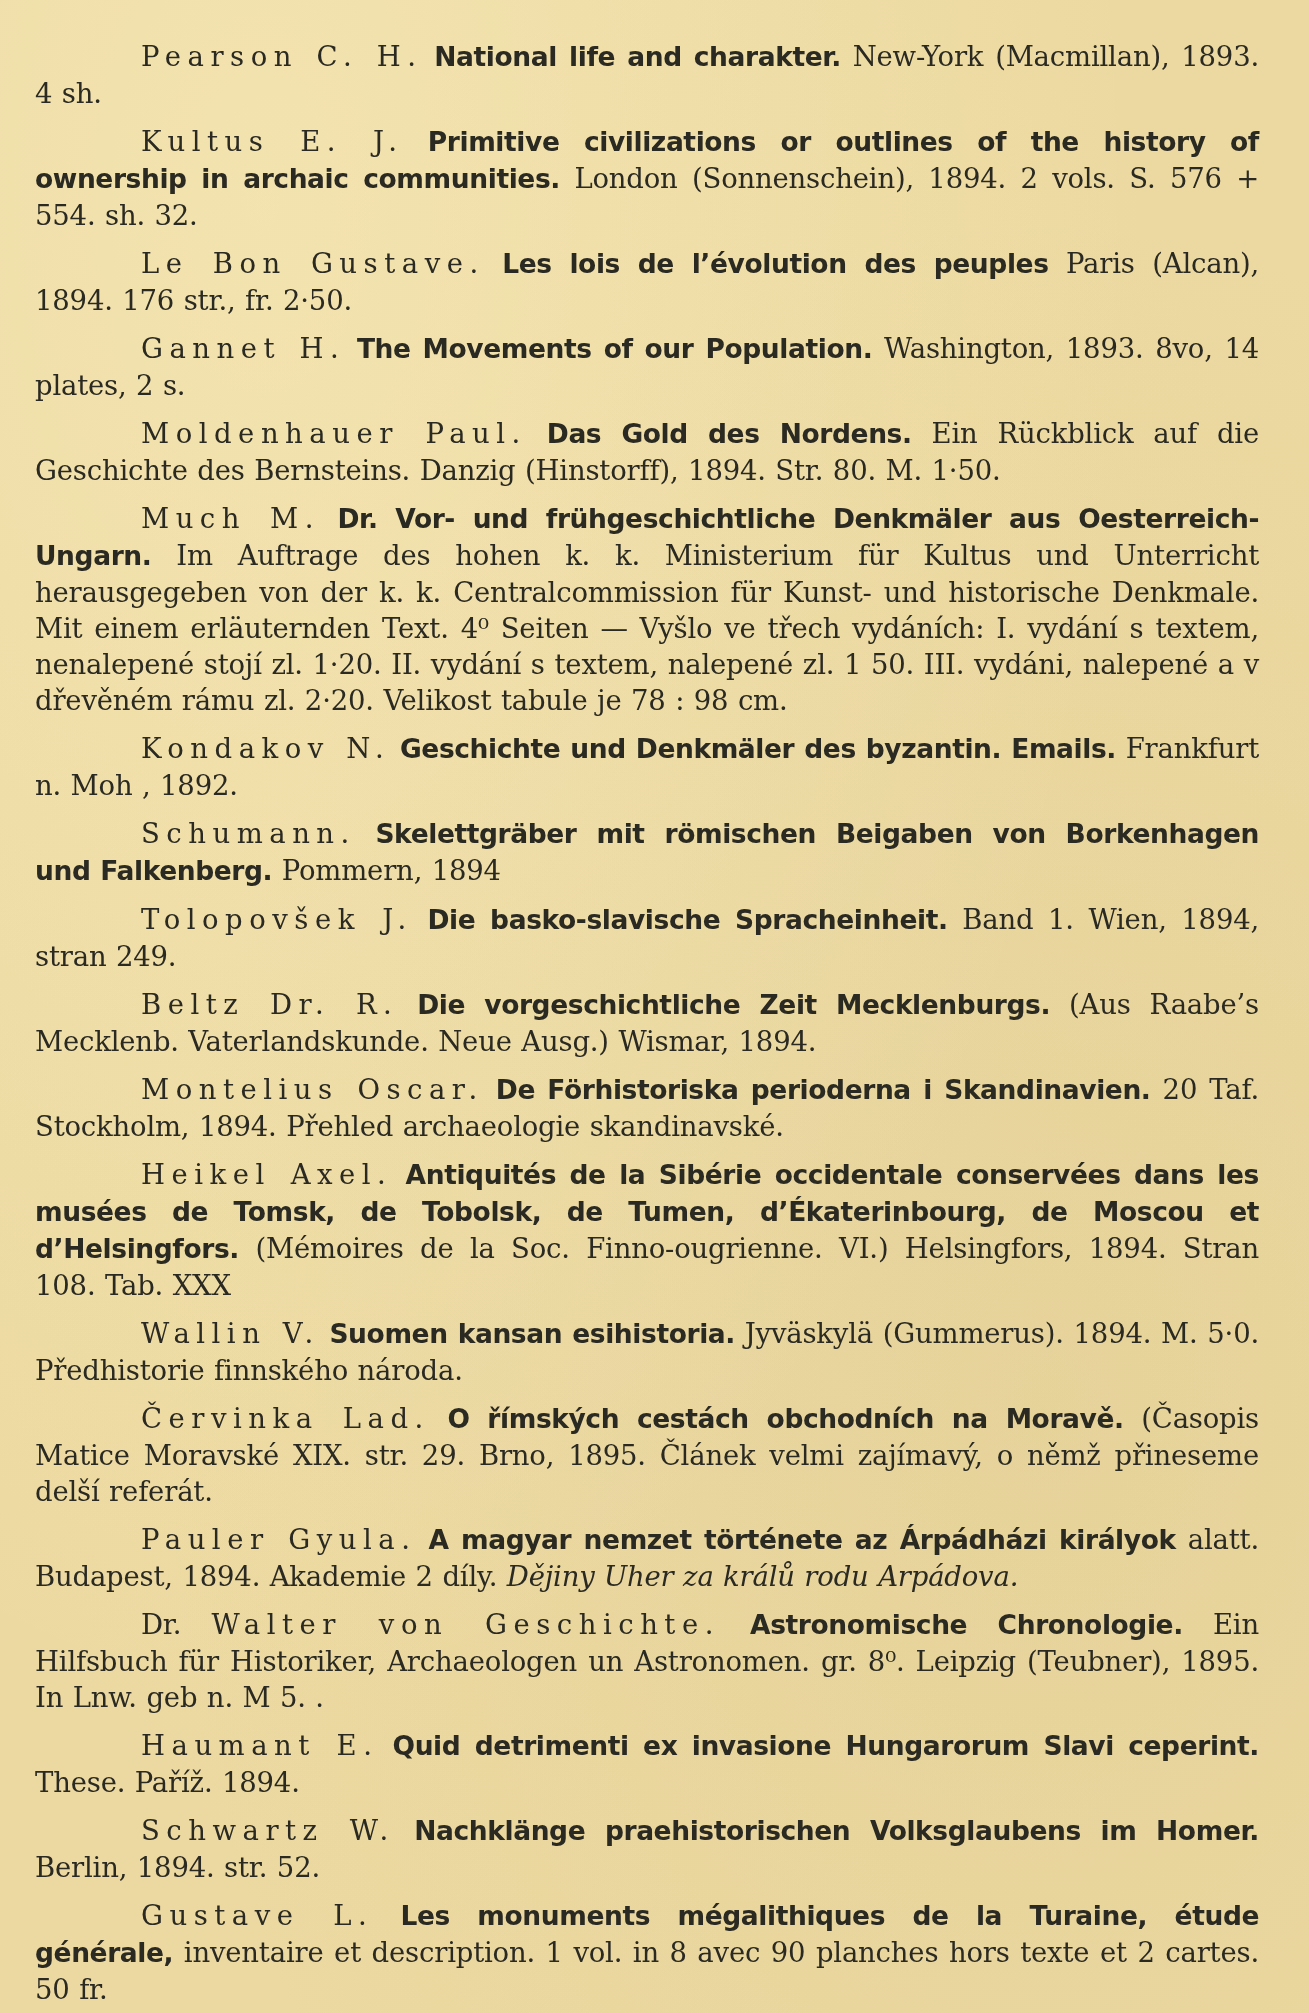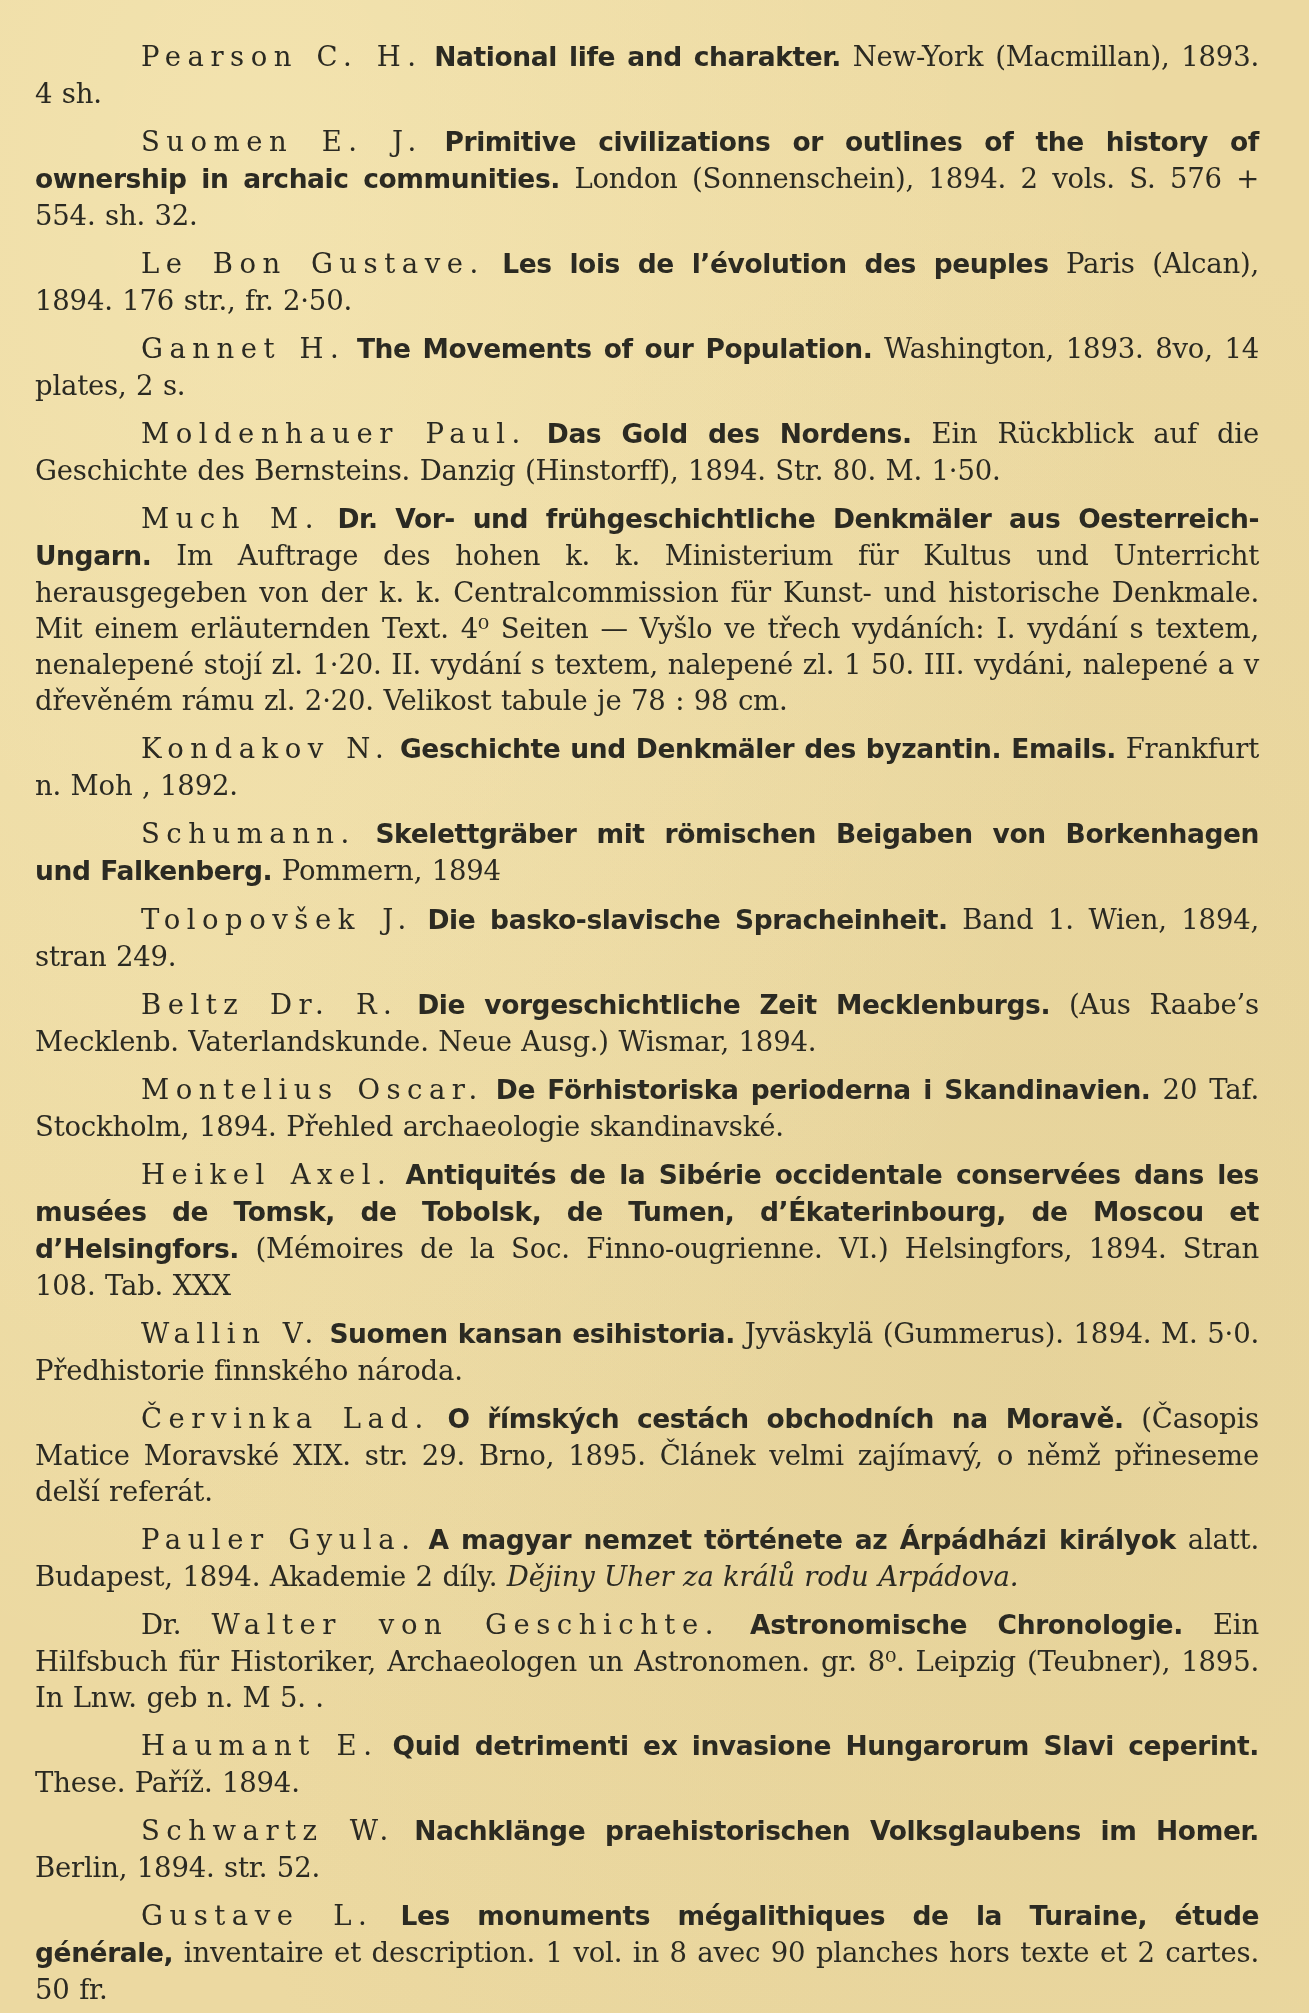--- a/index.html
+++ b/index.html
@@ -54,21 +54,21 @@
 
 <div class="page">
 
   <p class="entry">
     <span class="author">Pearson C. H.</span>
     <span class="title">National life and charakter.</span>
     <span>New-York (Macmillan), 1893. 4 sh.</span>
   </p>
 
   <p class="entry">
-    <span class="author">Suomen E. J.</span>
+    <span class="author">Kultus E. J.</span>
     <span class="title">Primitive civilizations or outlines of the history of ownership in archaic communities.</span>
     <span>London (Sonnenschein), 1894. 2 vols. S. 576 + 554. sh. 32.</span>
   </p>
 
   <p class="entry">
     <span class="author">Le Bon Gustave.</span>
     <span class="title">Les lois de l’évolution des peuples</span>
     <span>Paris (Alcan), 1894. 176 str., fr. 2·50.</span>
   </p>
 

